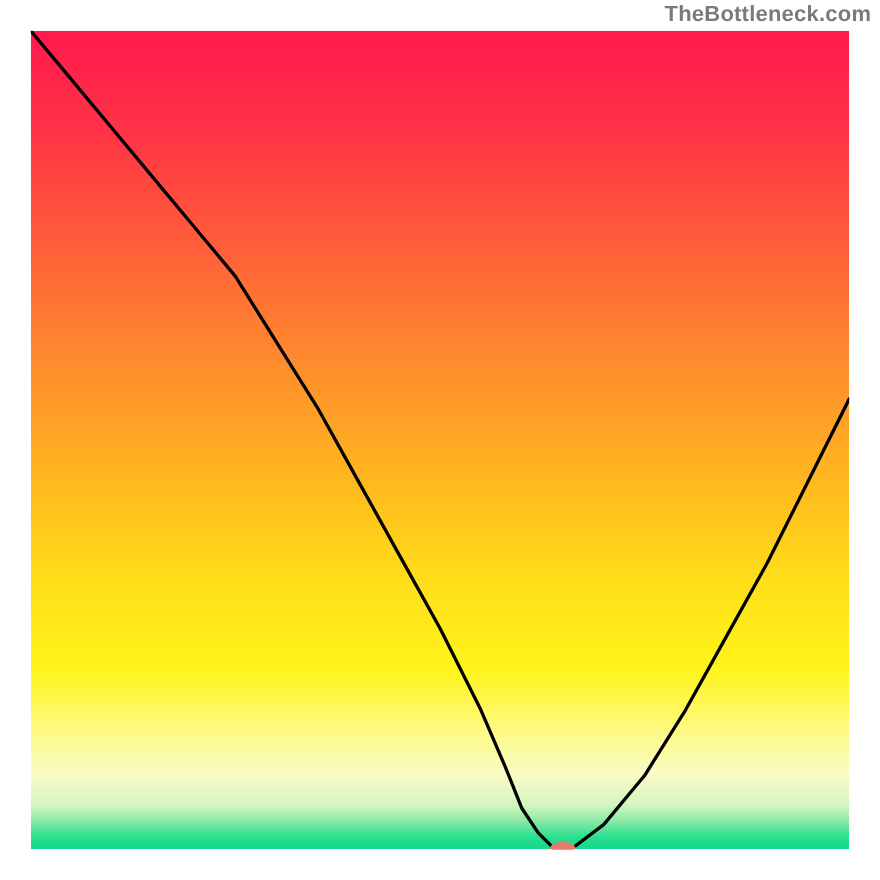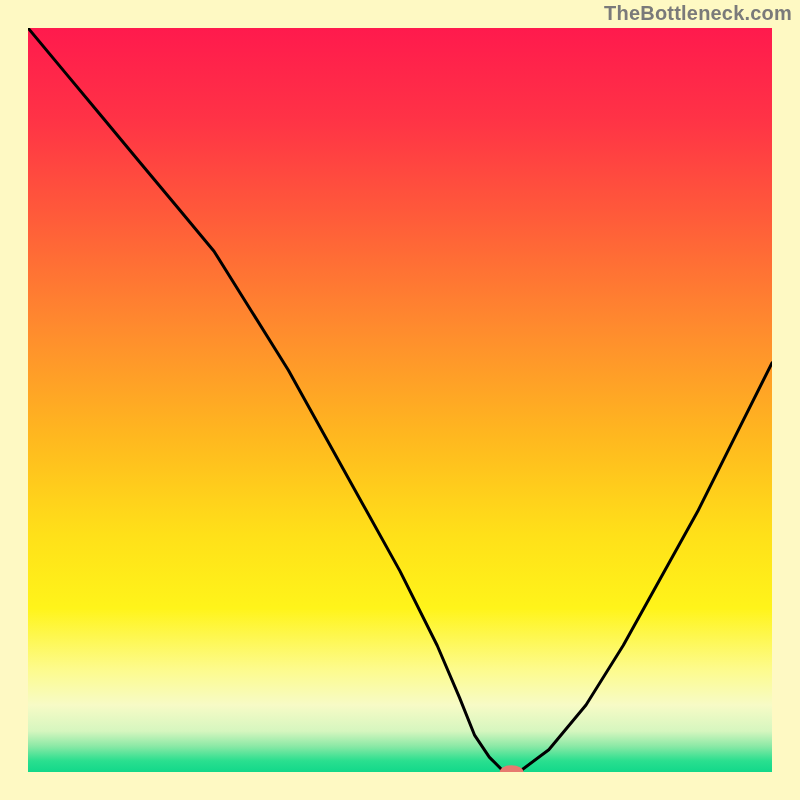--- a/index.html
+++ b/index.html
@@ -8,21 +8,21 @@
     width: 800px;
     height: 800px;
     background: #000;
     overflow: hidden;
     font-family: Arial, Helvetica, sans-serif;
   }
   .frame {
     position: relative;
     width: 800px;
     height: 800px;
-    background: #fef9c3;
+    background: #ffffff;
   }
   .attrib {
     position: absolute;
     top: 2px;
     right: 8px;
     color: #7a7a7a;
     font-size: 20px;
     font-weight: 600;
     letter-spacing: 0.2px;
     z-index: 5;

